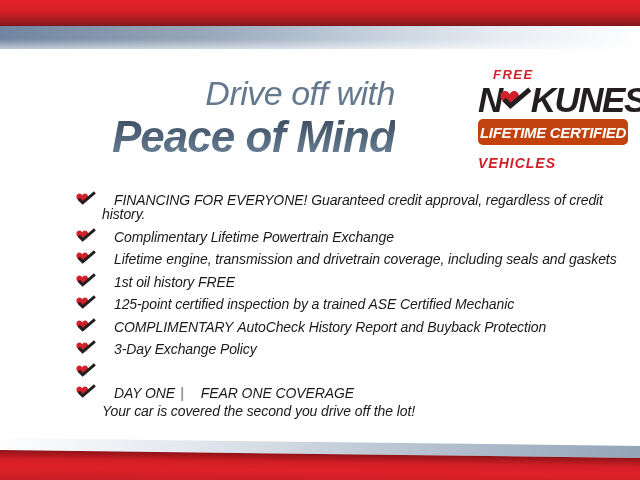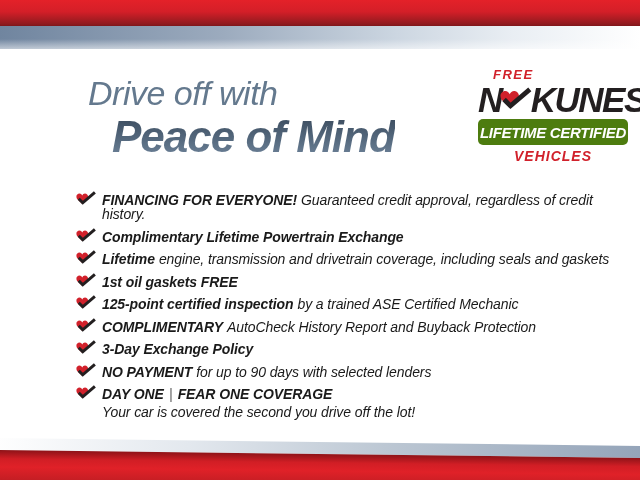--- a/index.html
+++ b/index.html
@@ -19,21 +19,21 @@
   .top-silver {
     position:absolute; top:26px; left:0; width:640px; height:23px;
     background:linear-gradient(90deg,#70859f 0%, #9cabbe 35%, #ccd6e1 62%, #e9eef3 80%, #ffffff 100%);
   }
   .top-silver::after {
     content:""; position:absolute; left:0; right:0; bottom:0; height:10px;
     background:linear-gradient(180deg, rgba(255,255,255,0) 0%, rgba(255,255,255,0.55) 100%);
   }
 
   
-  .headline { position:absolute; top:76px; left:88px; font-style:italic; }
+  .headline { position:absolute; top:76px; left:88px; font-style:italic;text-align:right; }
   .headline .line1 {
     font-size:34px; line-height:1.05; color:#64798e; letter-spacing:-0.5px;
   }
   .headline .line2 {
     margin-left:24px; margin-top:2px;
     font-size:44px; line-height:1.05; font-weight:bold; letter-spacing:-1px;
     background:linear-gradient(180deg,#39495b 0%, #55697e 55%, #71869d 100%);
     -webkit-background-clip:text; background-clip:text; color:transparent;
   }
 
@@ -41,39 +41,39 @@
   .logo { position:absolute; top:67px; right:12px; width:150px; font-style:italic; }
   .logo-kunes {
     color:#d1212b; font-weight:bold; font-size:13px; letter-spacing:1.5px; margin-left:15px;
   }
   .logo-word {
     display:flex; align-items:center; margin-top:0;
     color:#231f20; font-weight:bold; font-size:35px; line-height:1; letter-spacing:-1.5px;
   }
   .logo-word .heart { width:33px; height:24px; margin:0 -2px 2px -2px; flex:0 0 auto; }
   .logo-banner {
-    margin-top:2px; background:#4d7c0f; border-radius:5px;
+    margin-top:2px; background:#c2410c; border-radius:5px;
     color:#ffffff; font-weight:bold; font-size:15px; letter-spacing:-0.3px;
     text-align:center; padding:5px 0 4px 0;
   }
   .logo-vehicles {
-    margin-top:3px; text-align:center;
+    margin-top:10px; text-align:left;
     color:#d1212b; font-weight:bold; font-size:14px; letter-spacing:1px;
   }
 
   
   .benefits {
     position:absolute; top:191px; left:76px; width:548px;
     margin:0; padding:0; list-style:none;
     font-style:italic; font-size:14px; line-height:1.0; letter-spacing:-0.1px; color:#1a1a1a;
   }
   .benefits li { display:flex; align-items:flex-start; margin-bottom:6.5px; }
   .benefits .icon { width:21px; height:15px; flex:0 0 21px; margin:0 5px 0 0; }
   .benefits .txt { padding-top:2px; }
-  .b { font-weight:bold; }
+  .b { font-weight:normal;margin-left:12px; }
   .r { margin-left:4px; }
   .sep { color:#9a9a9a; font-weight:bold; margin:0 5px; }
   .sub { margin-top:3px; line-height:1.15; }
 
   
   .bottom-wrap {
     position:absolute; left:-10px; bottom:-22px; width:660px;
     transform:rotate(0.7deg);
   }
   .bottom-silver {
@@ -135,21 +135,21 @@
   <li>
     <svg class="icon">
         <use href="#heartcheck"></use>
       </svg>
     <div class="txt"><span class="b">Lifetime</span><span class="r">engine, transmission and drivetrain coverage, including seals and gaskets</span></div>
   </li>
   <li>
     <svg class="icon">
         <use href="#heartcheck"></use>
       </svg>
-    <div class="txt"><span class="b">1st oil gaskets FREE</span></div>
+    <div class="txt"><span class="b">1st oil history FREE</span></div>
   </li>
   <li>
     <svg class="icon">
         <use href="#heartcheck"></use>
       </svg>
     <div class="txt"><span class="b">125-point certified inspection</span><span class="r">by a trained ASE Certified Mechanic</span></div>
   </li>
   <li>
     <svg class="icon">
         <use href="#heartcheck"></use>
@@ -159,21 +159,20 @@
   <li>
     <svg class="icon">
         <use href="#heartcheck"></use>
       </svg>
     <div class="txt"><span class="b">3-Day Exchange Policy</span></div>
   </li>
   <li>
     <svg class="icon">
         <use href="#heartcheck"></use>
       </svg>
-    <div class="txt"><span class="b">NO PAYMENT</span><span class="r">for up to 90 days with selected lenders</span></div>
   </li>
   <li>
     <svg class="icon">
         <use href="#heartcheck"></use>
       </svg>
     <div class="txt">
       <div><span class="b">DAY ONE</span><span class="sep">|</span><span class="b">FEAR ONE COVERAGE</span></div>
       <div class="sub">Your car is covered the second you drive off the lot!</div>
     </div>
   </li>

